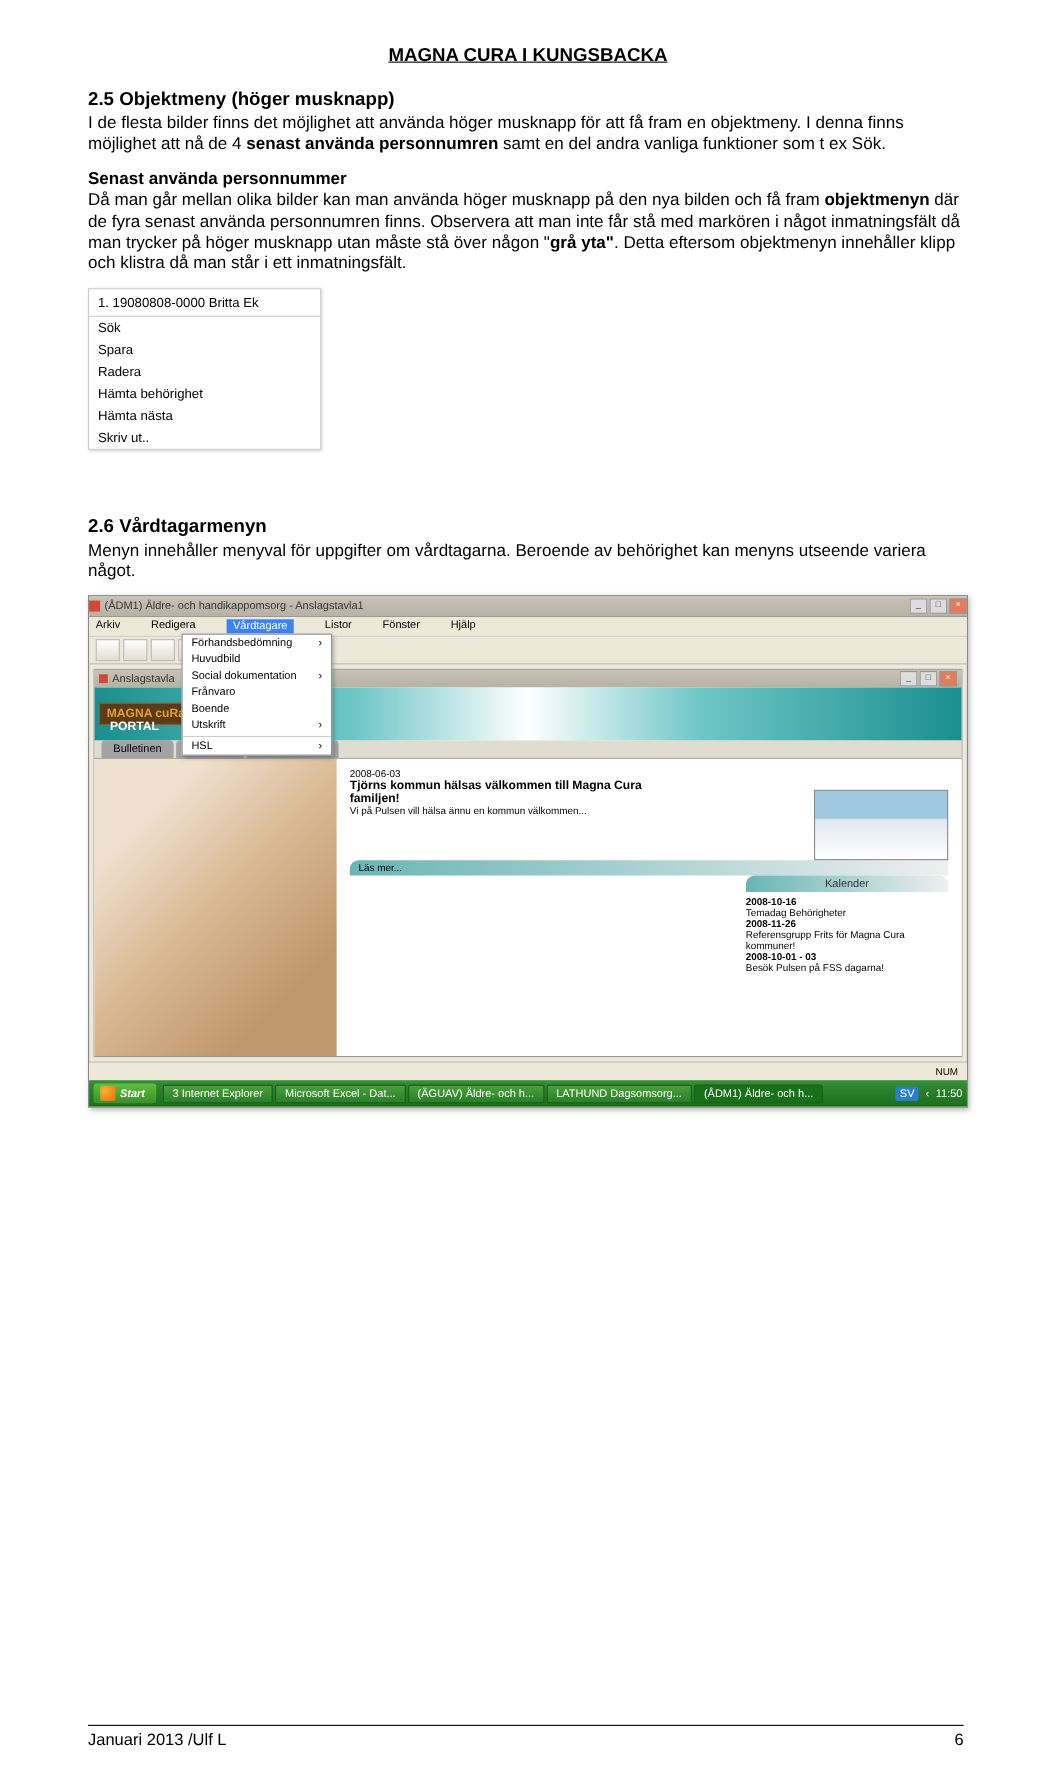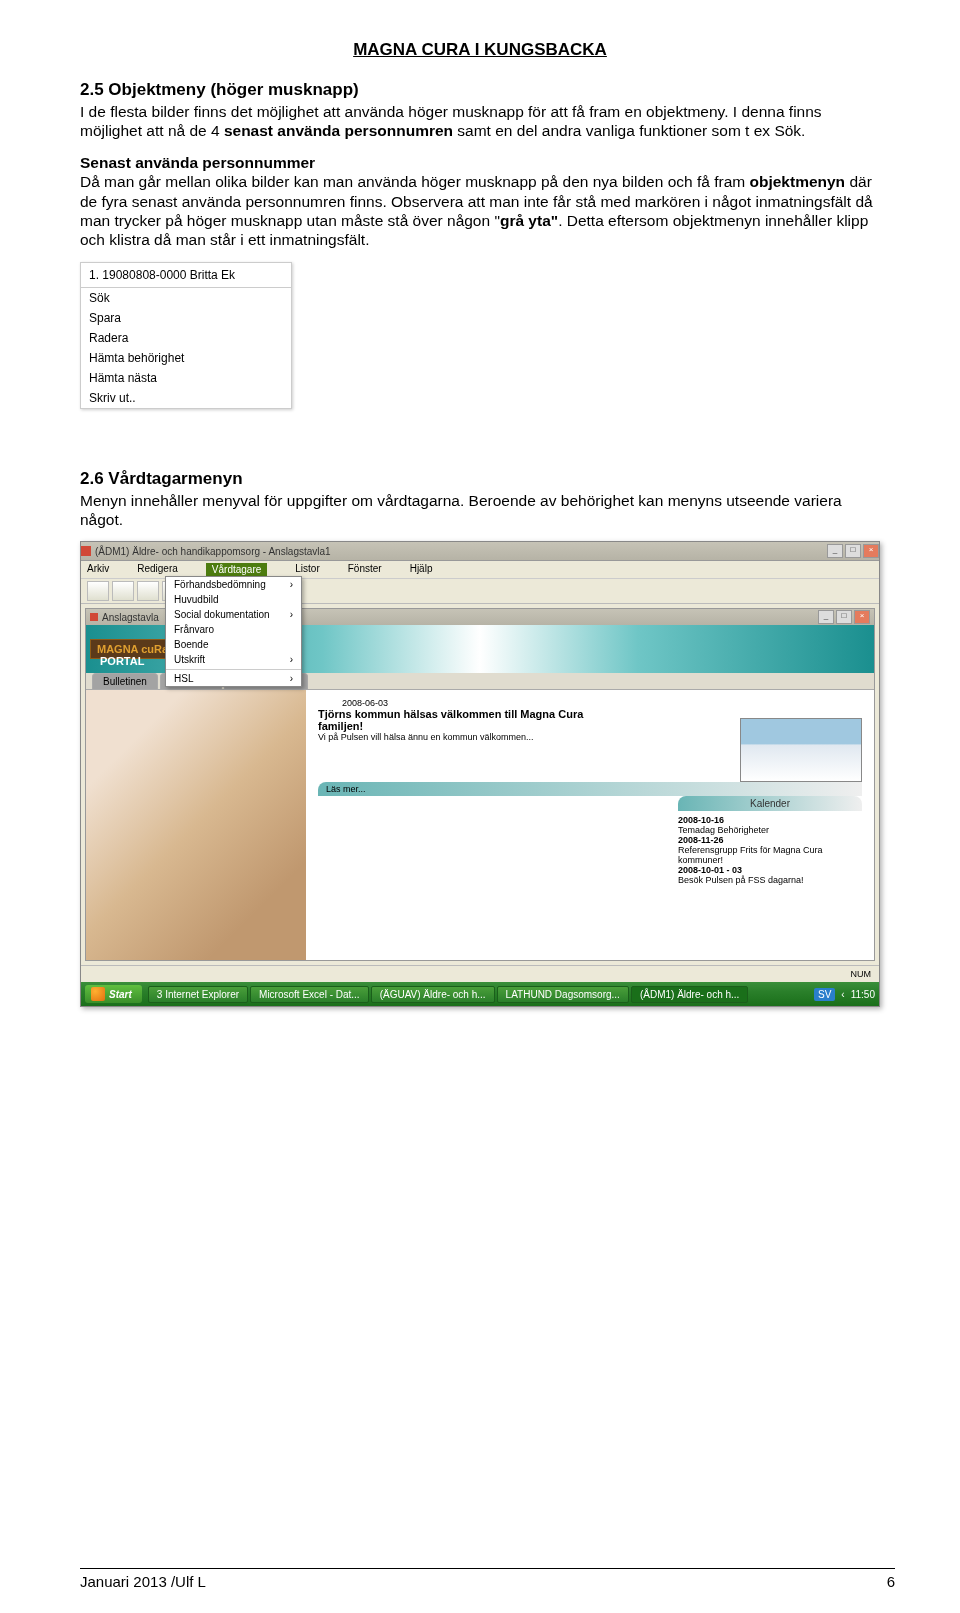--- a/index.html
+++ b/index.html
@@ -76,21 +76,21 @@
   .winbtn { width: 14px; height: 12px; background: #ddd; border: 1px solid #999; font-size: 8px; line-height: 10px; text-align: center; }
   .winbtn.close { background: #e57b5d; color: #fff; }
   .menubar {
     display: flex;
     gap: 28px;
     padding: 2px 6px;
     background: #ece9d8;
     border-bottom: 1px solid #ccc;
   }
   .menubar .open {
-    background: #4d7c0f;
+    background: #3b82f6;
     color: #fff;
     padding: 1px 6px;
   }
   .toolbar {
     display: flex;
     gap: 3px;
     padding: 2px 6px;
     background: #ece9d8;
     border-bottom: 1px solid #bbb;
   }
@@ -184,21 +184,21 @@
   .right-content {
     flex: 1;
     padding: 8px 12px;
     background: #fff;
     font-size: 10px;
   }
   .news-block {
     margin-bottom: 8px;
     max-width: 300px;
   }
-  .news-date { font-size: 9px; margin-left: 24px; }
+  .news-date { font-size: 9px; }
   .news-head { font-weight: bold; font-size: 11px; }
   .news-body { font-size: 9px; }
   .thumb {
     float: right;
     width: 120px;
     height: 62px;
     background: linear-gradient(#a0c8e0 40%, #e0e8f0 42%, #ffffff 100%);
     border: 1px solid #888;
     margin-left: 8px;
     margin-top: 20px;
@@ -294,21 +294,21 @@
     right: 18px;
     font-weight: bold;
     font-size: 11px;
     color: #333;
     text-decoration: underline;
   }
   .footer {
     position: absolute;
     bottom: 20px;
     left: 80px;
-    right: 65px;
+    right: 84px;
     border-top: 1px solid #000;
     padding-top: 4px;
     display: flex;
     justify-content: space-between;
     font-size: 15px;
   }
 </style>
 </head>
 <body>
 

